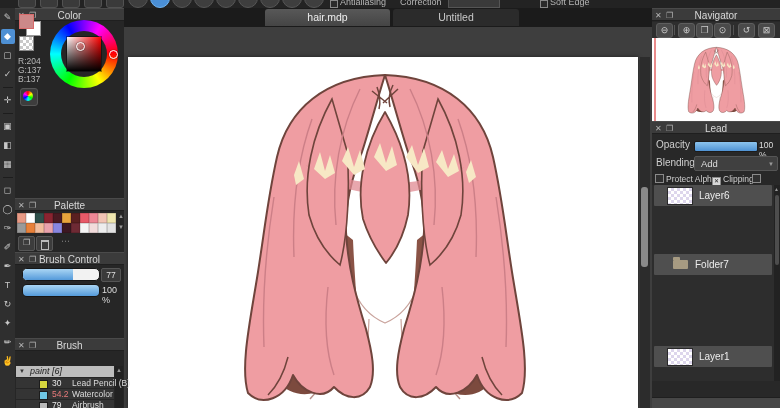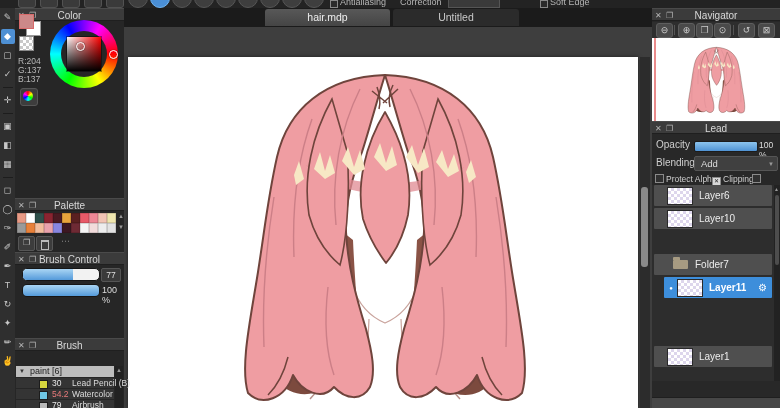--- a/index.html
+++ b/index.html
@@ -67,21 +67,21 @@
   
   .track{position:absolute;left:7px;width:76px;height:11px;border-radius:5px;background:#f2f2f2;
          border:1px solid #161616;overflow:hidden;}
   .fill{height:100%;background:linear-gradient(#a9d5f4,#549ada);}
   .valbox{position:absolute;width:18px;height:12px;background:#3a3a3a;border:1px solid #555;border-radius:2px;
           color:#ddd;font-size:8.5px;text-align:center;line-height:12px;}
   .bclabel{position:absolute;font-size:9px;color:#ddd;}
 
   
   .bgroup{position:absolute;left:1px;top:14px;width:98px;height:11px;background:#bdbdbd;color:#1e1e1e;
-          font-size:9px;line-height:11px;}
+          font-size:9px;line-height:11px;font-style:italic;}
   .bgroup .car{position:absolute;left:3px;top:0;font-size:6px;color:#333;}
   .bgroup .gname{position:absolute;left:14px;top:0;}
   .bscroll{position:absolute;left:100px;top:14px;width:8px;height:56px;background:#222;}
   .bscroll .up{position:absolute;left:1px;top:1px;font-size:6px;color:#999;}
   .brow{position:absolute;left:1px;width:98px;height:10px;background:#343434;}
   .bchip{position:absolute;left:23px;top:1.5px;width:7px;height:7px;border:1px solid #1c1c1c;}
   .bnum{position:absolute;left:36px;top:0;width:18px;font-size:8.5px;line-height:10px;}
   .bname{position:absolute;left:56px;top:0;font-size:8.5px;line-height:10px;color:#dcdcdc;white-space:nowrap;}
 
   
@@ -375,36 +375,25 @@
     <span class="chk" style="left:3px"><span class="box"></span><span>Protect Alpha</span></span>
     <span class="chk" style="left:60px"><span class="box on">✕</span><span>Clipping</span></span>
     <span class="chk" style="left:100px"><span class="box"></span><span>Lock</span></span>
 
     <div class="llist">
       <div class="lrow" style="left:2px;top:0;width:118px">
         <span class="ldot"></span>
         <span class="lthumb checker"></span>
         <span class="lname">Layer6</span>
       </div>
-      <div class="lrow" style="left:2px;top:23px;width:118px">
-        <span class="ldot"></span>
-        <span class="lthumb checker"></span>
-        <span class="lname">Layer10</span>
-      </div>
       <div class="lrow" style="left:2px;top:69px;width:118px">
         <span class="ldot"></span>
         <span class="folder"></span>
         <span class="lname">Folder7</span>
       </div>
-      <div class="lrow sel" style="left:12px;top:92px;width:108px">
-        <span class="ldot">●</span>
-        <span class="lthumb checker"></span>
-        <span class="lname">Layer11</span>
-        <span class="lgear">⚙</span>
-      </div>
       <div class="lrow" style="left:2px;top:161px;width:118px">
         <span class="ldot"></span>
         <span class="lthumb checker"></span>
         <span class="lname">Layer1</span>
       </div>
     </div>
     <div class="lscroll">
       <span class="up">▲</span>
       <span class="th"></span>
     </div>

